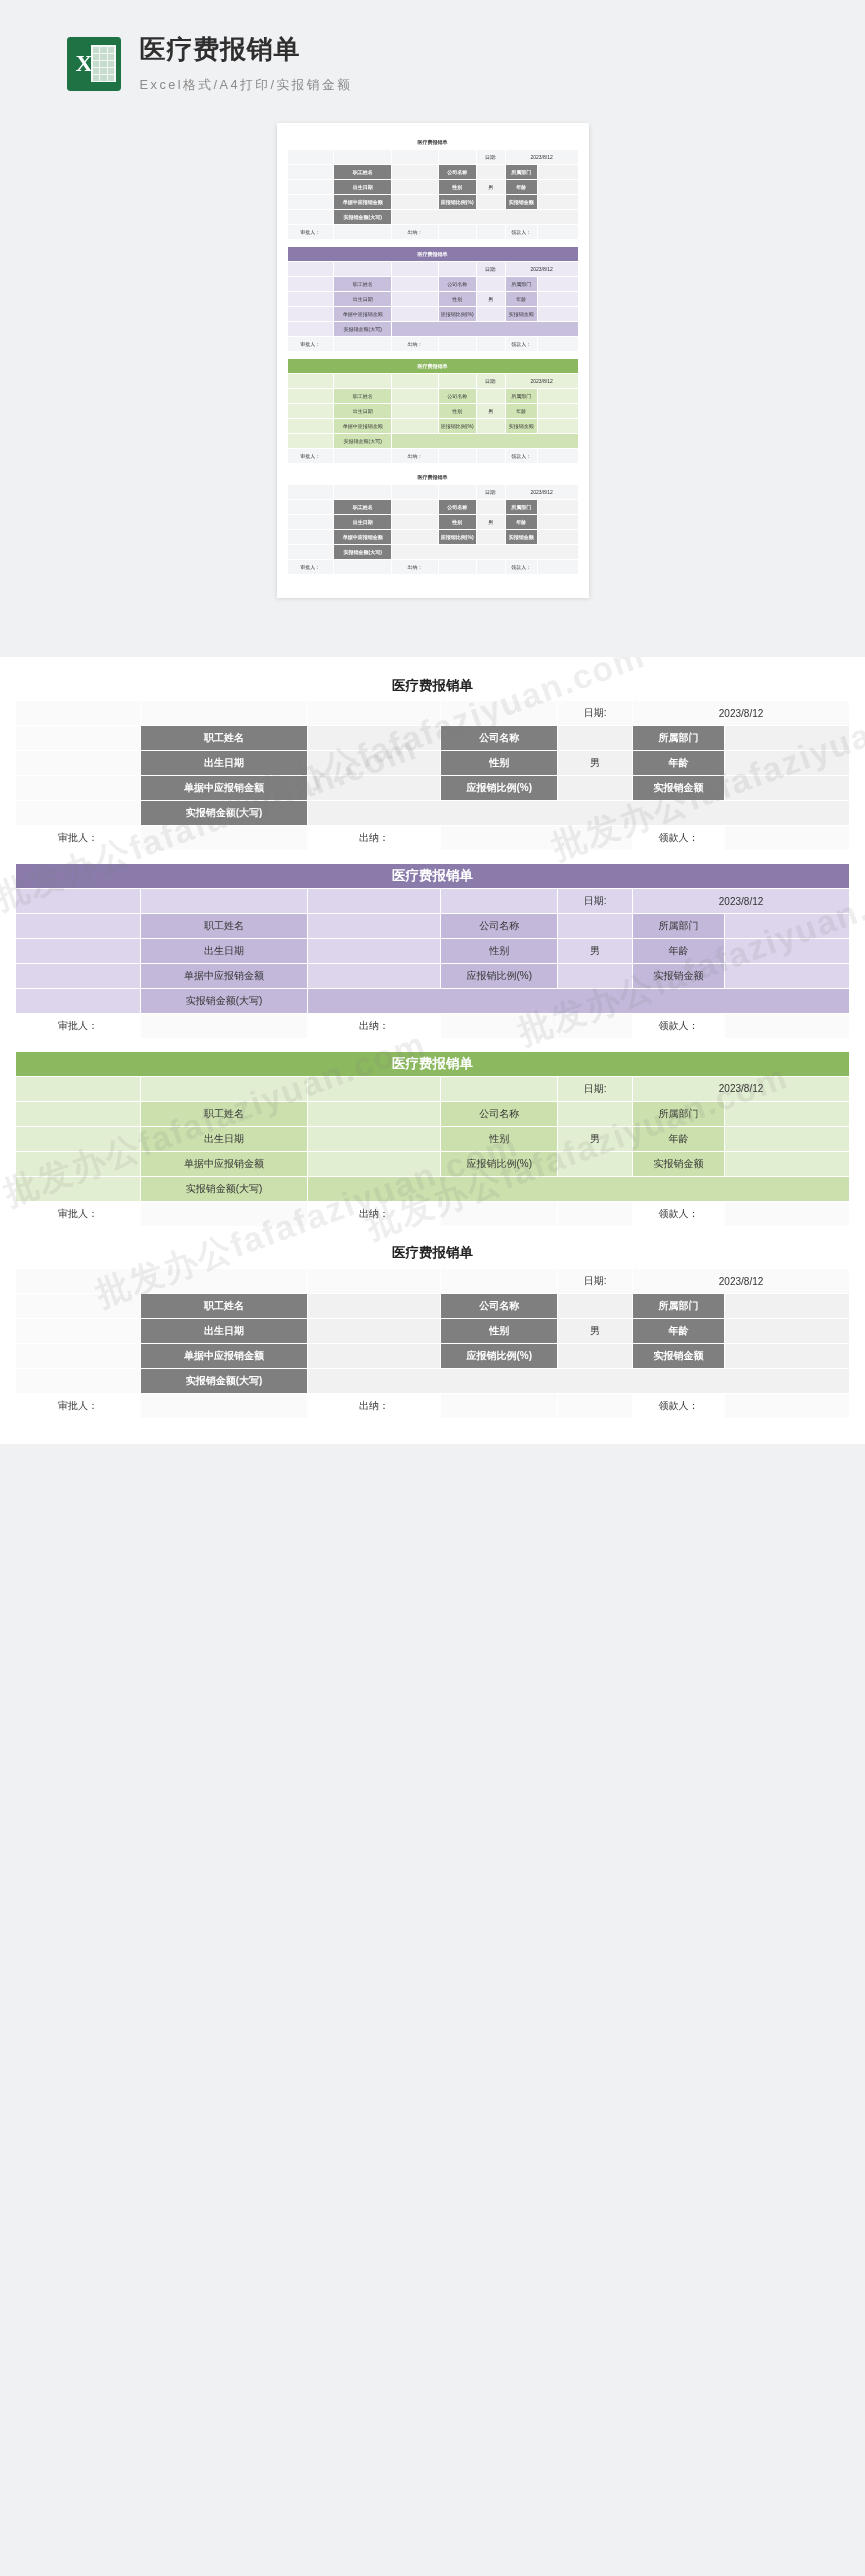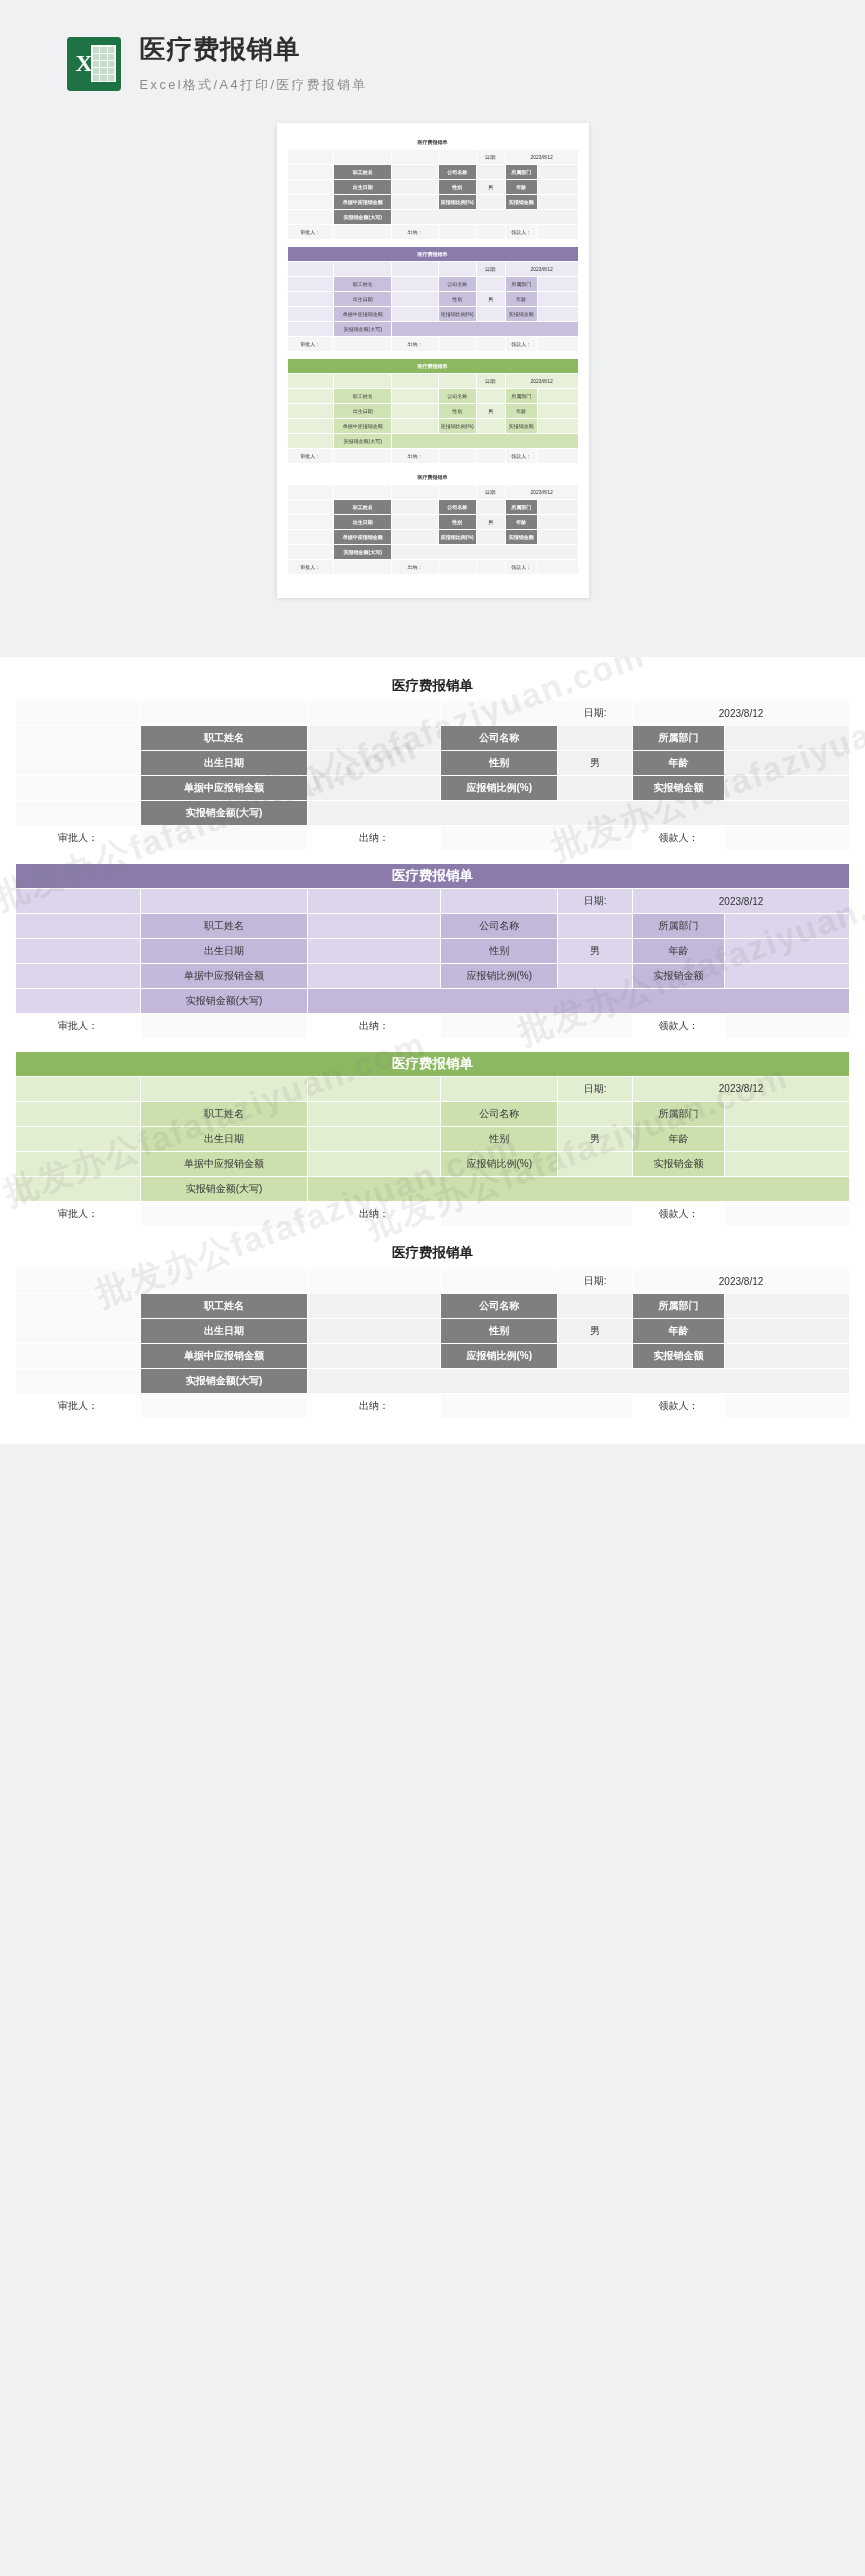--- a/index.html
+++ b/index.html
@@ -207,21 +207,21 @@
             <i></i>
             <i></i>
             <i></i>
             <i></i>
         </div>
       </div>
       <span class="xchar">X</span>
     </div>
     <div class="hero-text">
       <div class="title">医疗费报销单</div>
-      <div class="subtitle">Excel格式/A4打印/医疗费报销单</div>
+      <div class="subtitle">Excel格式/A4打印/实报销金额</div>
     </div>
   </div>
 </div>
 
 <div class="preview-wrap">
   <div class="preview-page">
 
     <div class="sect th-gray">
       <table class="form">
         <colgroup>

